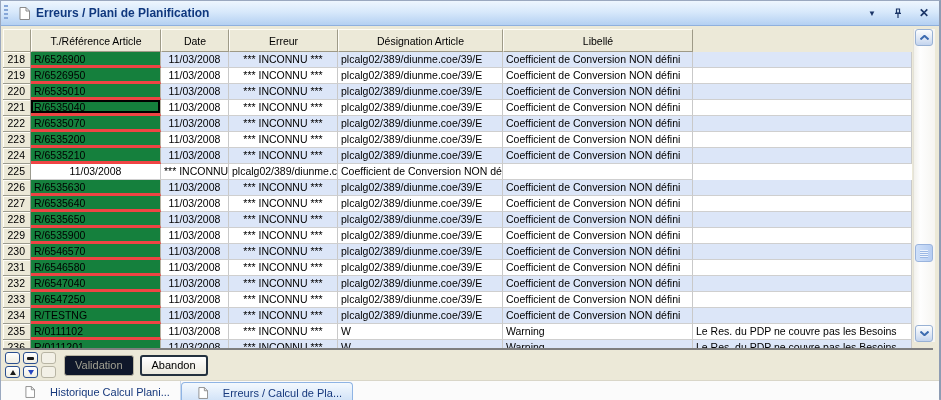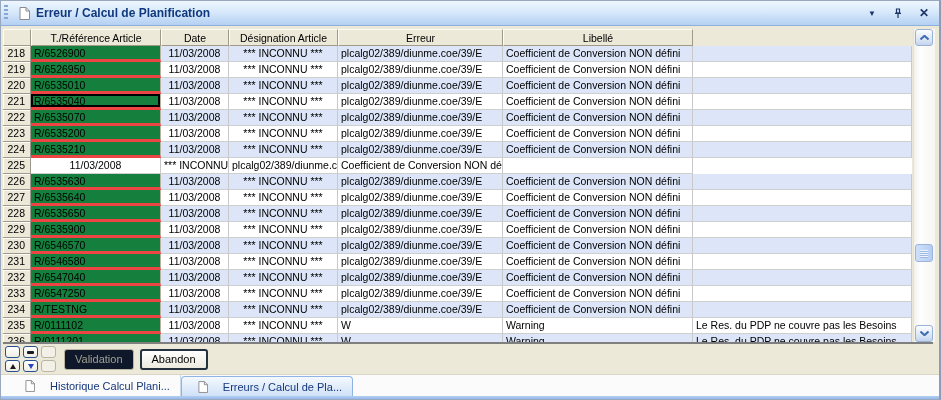--- a/index.html
+++ b/index.html
@@ -30,21 +30,21 @@
   .titlebar .controls{
     position:absolute;right:8px;top:0;height:24px;display:flex;align-items:center;gap:12px;
     color:#1b3567;
   }
   .ctrl{cursor:default;display:flex;align-items:center;justify-content:center;width:14px;height:16px;}
   .ctrl.collapse{font-size:8px;}
   .ctrl.close{font-size:12px;font-weight:bold;}
   
   .content{flex:0 0 313px;display:flex;margin:3px 0 0 2px;}
   .grid{width:909px;--cols:28px 130px 68px 109px 165px 190px 1fr;}
-  .grid-header{display:grid;grid-template-columns:var(--cols);height:17px;}
+  .grid-header{display:grid;grid-template-columns:var(--cols);height:23px;}
   .hcell{
     background:#ece9d8;font-size:10.5px;color:#000;
     display:flex;align-items:center;justify-content:center;overflow:hidden;white-space:nowrap;
     border-top:1px solid #fffdf6;border-left:1px solid #fffdf6;
     border-right:1px solid #9e9a87;border-bottom:1px solid #9e9a87;
   }
   .grid-body{height:296px;overflow:hidden;background:#fff;}
   .row{display:grid;grid-template-columns:var(--cols);height:16px;}
   .cell{
     font-size:10.5px;color:#000;line-height:15px;white-space:nowrap;overflow:hidden;
@@ -138,41 +138,41 @@
 <div class="window">
 
   <div class="titlebar">
     <div class="grip"></div>
     <span class="doc-icon">
       <svg width="11" height="13" viewBox="0 0 11 13">
           <path d="M1 .5h6L10.5 4v8.5h-9.5z" fill="#ffffff" stroke="#8a8a8a"></path>
           <path d="M7 .5V4h3.5" fill="none" stroke="#8a8a8a"></path>
         </svg>
     </span>
-    <span class="title">Erreur / Calcul de Planification</span>
+    <span class="title">Erreurs / Plani de Planification</span>
     <div class="controls">
       <span class="ctrl collapse">▼</span>
       <span class="ctrl pin">
         <svg width="10" height="11" viewBox="0 0 10 11">
             <path d="M3.5 1h3v4h-3z" fill="none" stroke="#1b3567" stroke-width="1.2"></path>
             <path d="M2 5.3h6M5 5.3V10" fill="none" stroke="#1b3567" stroke-width="1.2"></path>
           </svg>
       </span>
       <span class="ctrl close">✕</span>
     </div>
   </div>
 
   <div class="content">
     <div class="grid">
       <div class="grid-header">
         <div class="hcell"></div>
         <div class="hcell">T./Référence Article</div>
         <div class="hcell">Date</div>
+        <div class="hcell">Erreur</div>
         <div class="hcell">Désignation Article</div>
-        <div class="hcell">Erreur</div>
         <div class="hcell">Libellé</div>
       </div>
       <div class="grid-body">
   <div class="row alt">
     <div class="cell c-num">218</div>
     <div class="cell c-ref">R/6526900</div>
     <div class="cell c-date">11/03/2008</div>
     <div class="cell c-desig">*** INCONNU ***</div>
     <div class="cell c-err">plcalg02/389/diunme.coe/39/E</div>
     <div class="cell c-lib">Coefficient de Conversion NON défini</div>

